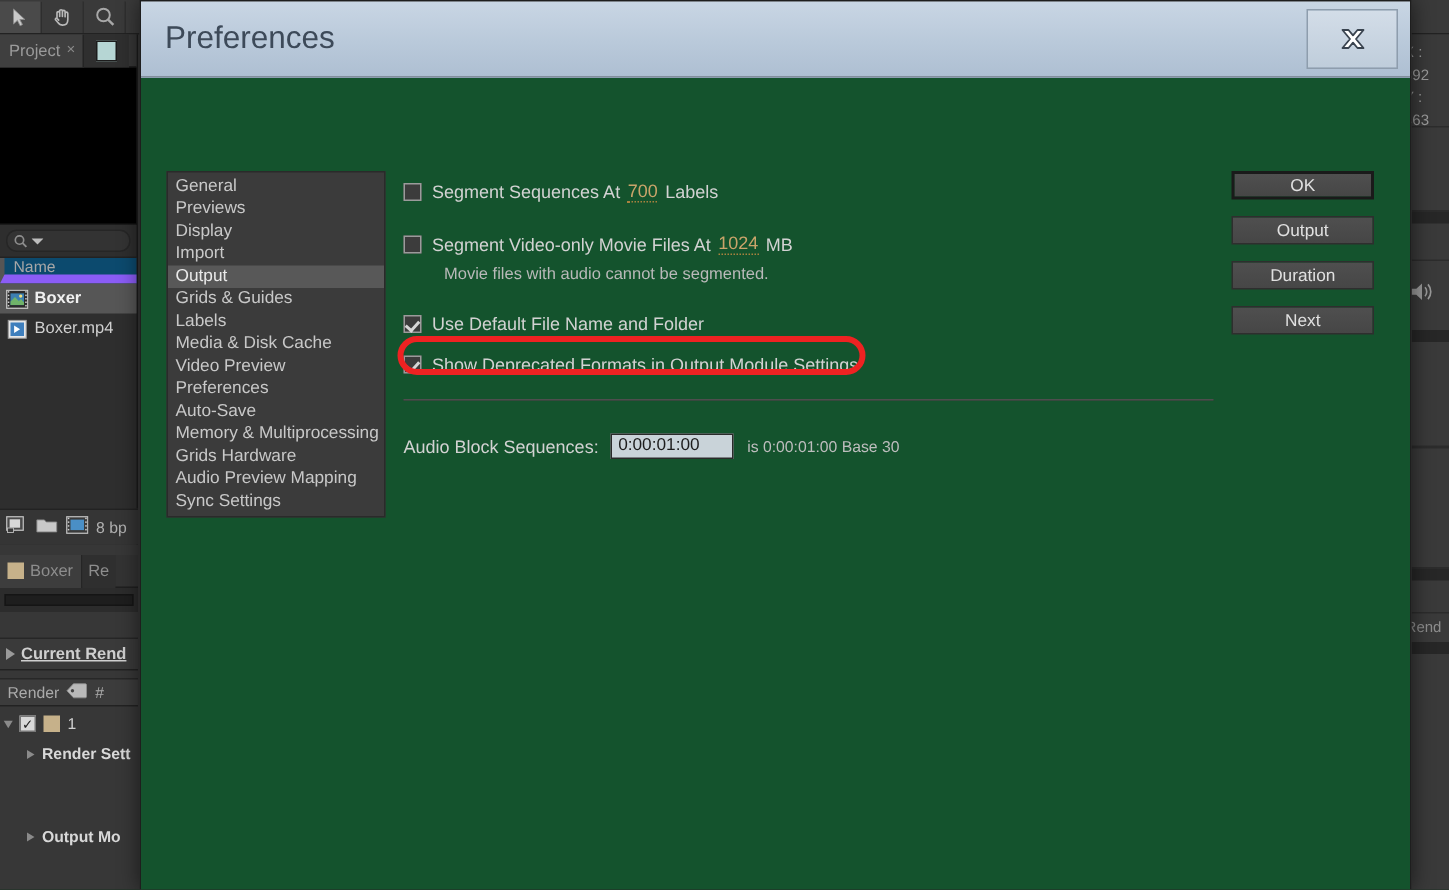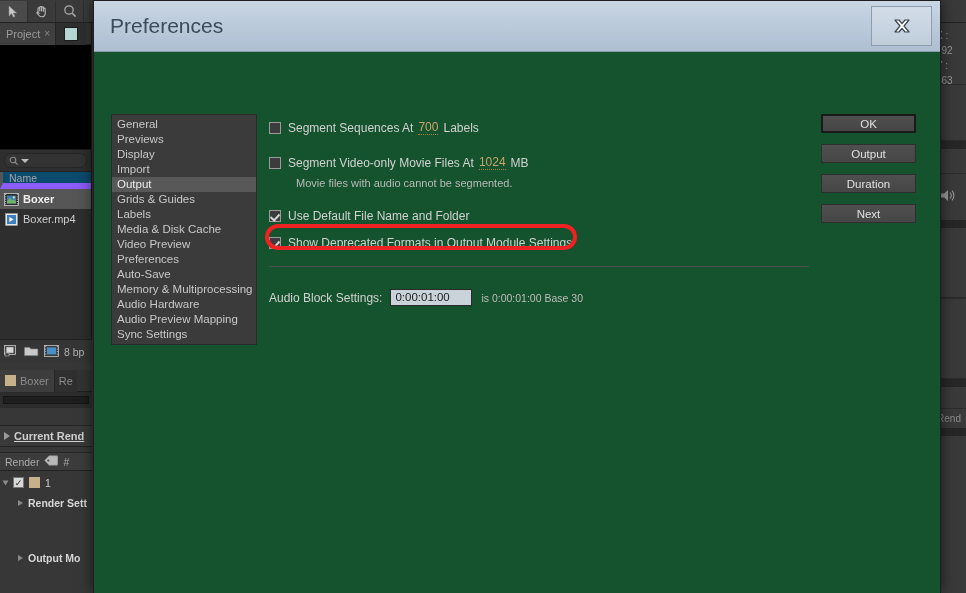--- a/index.html
+++ b/index.html
@@ -423,21 +423,21 @@
         <div class="pref-item"><span>Display</span></div>
         <div class="pref-item"><span>Import</span></div>
         <div class="pref-item sel"><span>Output</span></div>
         <div class="pref-item"><span>Grids &amp; Guides</span></div>
         <div class="pref-item"><span>Labels</span></div>
         <div class="pref-item"><span>Media &amp; Disk Cache</span></div>
         <div class="pref-item"><span>Video Preview</span></div>
         <div class="pref-item"><span>Preferences</span></div>
         <div class="pref-item"><span>Auto-Save</span></div>
         <div class="pref-item"><span>Memory &amp; Multiprocessing</span></div>
-        <div class="pref-item"><span>Audio Hardware</span></div>
+        <div class="pref-item"><span>Grids Hardware</span></div>
         <div class="pref-item"><span>Audio Preview Mapping</span></div>
         <div class="pref-item"><span>Sync Settings</span></div>
       </div>
 
       <div class="content">
 
         <div class="row" style="margin-bottom:20px;">
           <span class="chk"></span>
           <span>Segment Sequences At</span>
           <span class="num">700</span>
@@ -459,21 +459,21 @@
         </div>
 
         <div class="row" style="margin-top:13px;">
           <span class="chk on"></span>
           <span>Show Deprecated Formats in Output Module Settings</span>
         </div>
 
         <div class="sep" style="margin-top:16px;"></div>
 
         <div class="abd-row" style="margin-top:22px;">
-          <span>Audio Block Settings:</span>
+          <span>Audio Block Sequences:</span>
           <span class="abd-input">0:00:01:00</span>
           <span class="abd-note">is 0:00:01:00  Base 30</span>
         </div>
       </div>
 
       <div class="btn-col">
         <div class="btn default">OK</div>
         <div class="btn">Output</div>
         <div class="btn">Duration</div>
         <div class="btn">Next</div>

